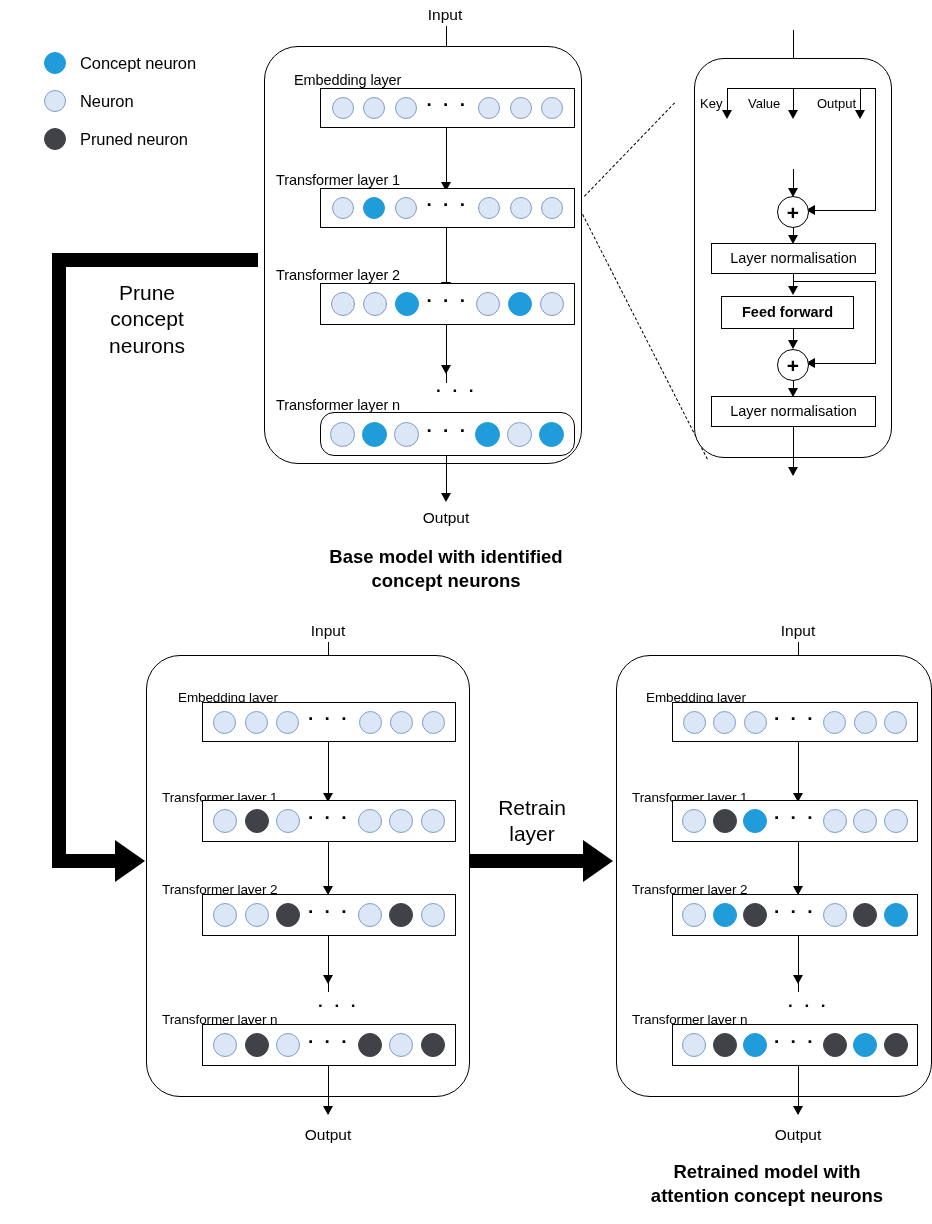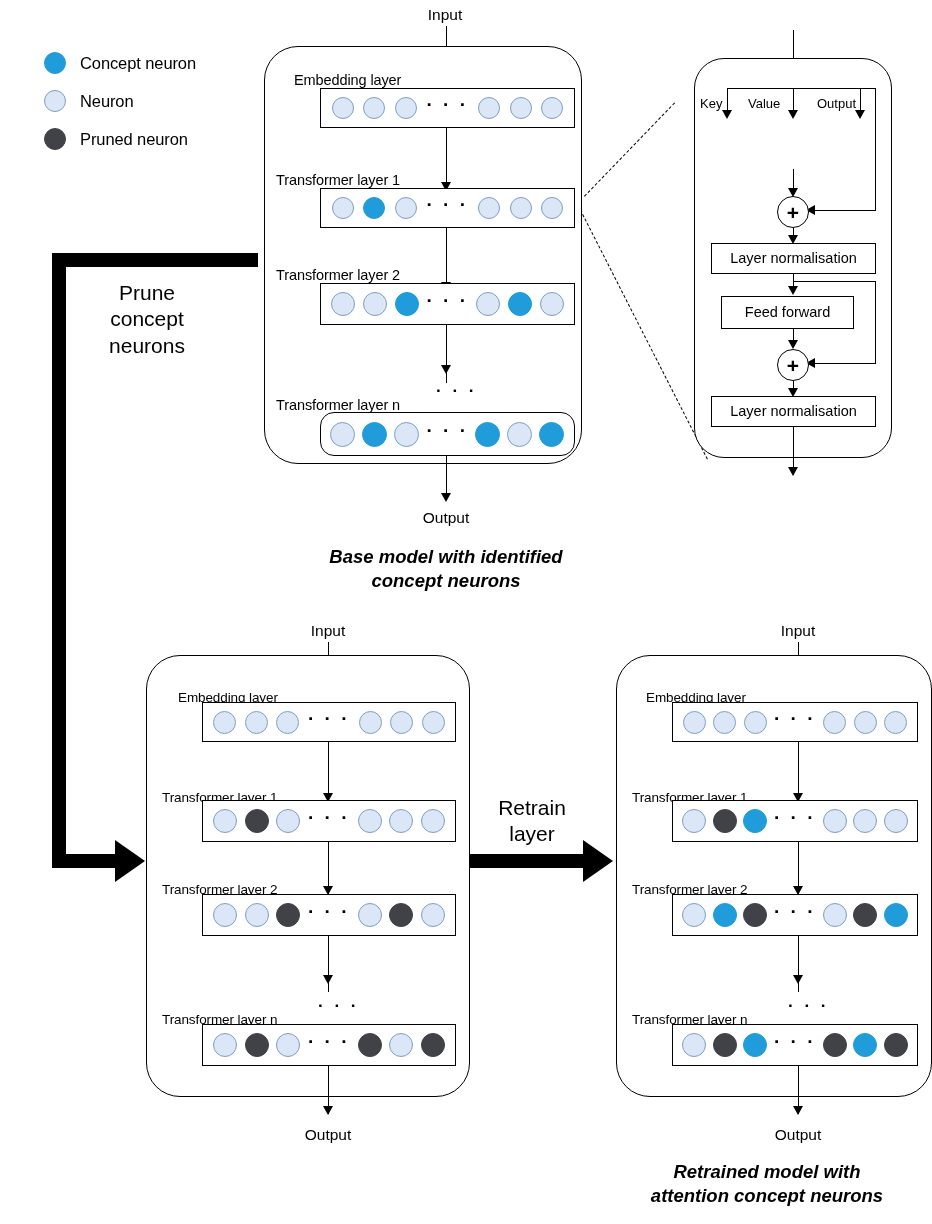--- a/index.html
+++ b/index.html
@@ -126,21 +126,20 @@
     white-space: nowrap;
     text-align: center;
   }
   .caption {
     position: absolute;
     font-size: 18.5px;
     font-weight: bold;
     text-align: center;
     line-height: 1.28;
     white-space: pre-line;
-    font-style: italic;
   }
 
   
   .thick-seg { position: absolute; background: #000; }
   .thick-head-right {
     position: absolute;
     width: 0; height: 0;
     border-top: 21px solid transparent;
     border-bottom: 21px solid transparent;
     border-left: 30px solid #000;
@@ -323,21 +322,21 @@
 
   <div class="att-box" style="left:711px;top:243px;width:165px;height:31px;">Layer normalisation</div>
 
   <div class="vline" style="left:793px;top:274px;height:16px;"></div>
   <div class="arrowhead-down" style="left:788px;top:286px;"></div>
   <div class="hline" style="left:793px;top:281px;width:82px;"></div>
   <div class="vline" style="left:875px;top:281px;height:82px;"></div>
   <div class="hline" style="left:810px;top:363px;width:66px;"></div>
   <div class="arrowhead-left" style="left:806px;top:358px;"></div>
 
-  <div class="att-box" style="left:721px;top:296px;width:133px;height:33px;">Feed forward</div>
+  <div class="att-box" style="left:721px;top:296px;width:133px;height:33px;font-weight:bold;">Feed forward</div>
   <div class="vline" style="left:793px;top:329px;height:18px;"></div>
   <div class="arrowhead-down" style="left:788px;top:340px;"></div>
   <div class="plus-circle" style="left:777px;top:349px;width:32px;height:32px;">+</div>
   <div class="vline" style="left:793px;top:381px;height:14px;"></div>
   <div class="arrowhead-down" style="left:788px;top:388px;"></div>
 
   <div class="att-box" style="left:711px;top:396px;width:165px;height:31px;">Layer normalisation</div>
   <div class="vline" style="left:793px;top:427px;height:48px;"></div>
   <div class="arrowhead-down" style="left:788px;top:467px;"></div>
 

